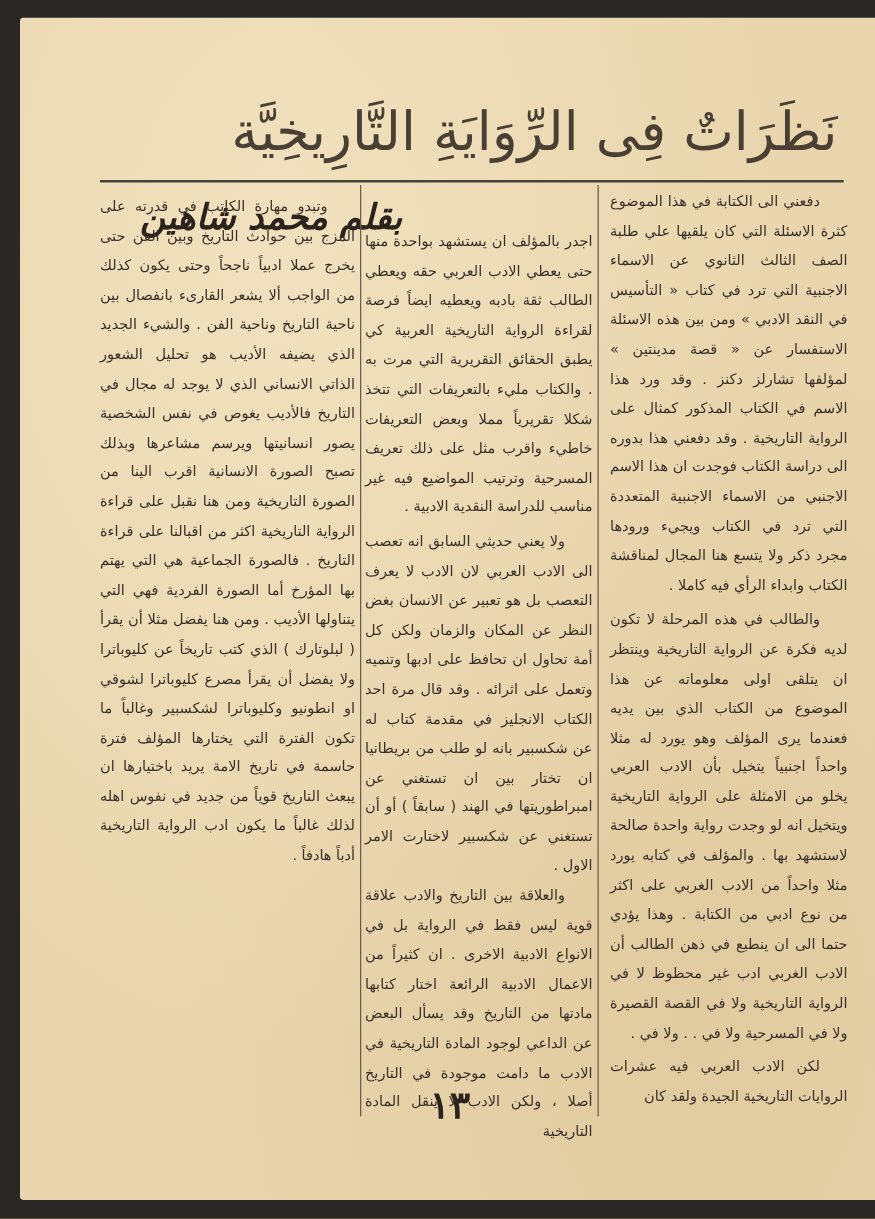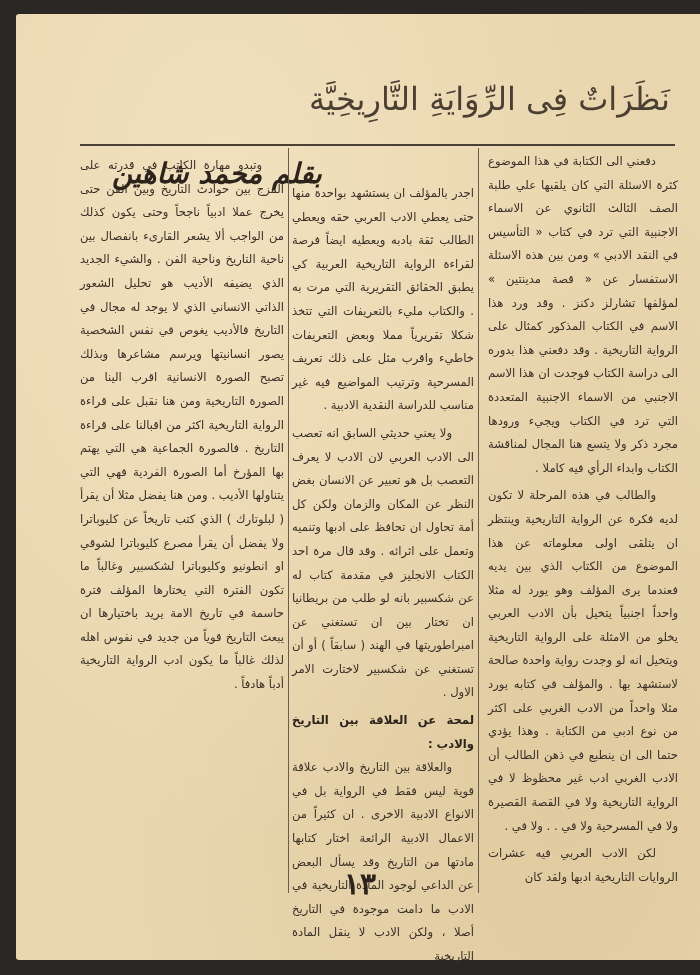--- a/index.html
+++ b/index.html
@@ -13,21 +13,21 @@
     position:absolute; left:16px; top:14px; width:684px; height:946px;
     background:#e9d6ae;
     background-image:
       radial-gradient(ellipse at 30% 20%, rgba(255,245,220,0.35), transparent 60%),
       radial-gradient(ellipse at 80% 85%, rgba(200,170,120,0.25), transparent 55%);
     border-radius:3px 0 0 3px;
   }
   .title {
     position:absolute; right:30px; top:66px;
     direction:rtl; font-family:"DejaVu Serif", serif;
-    font-size:32px; color:#4a3f33; letter-spacing:1px; white-space:nowrap;
+    font-size:43px; color:#4a3f33; letter-spacing:1px; white-space:nowrap;
   }
   .byline {
     position:absolute; left:96px; top:95px;
     direction:rtl; font-family:"DejaVu Serif", serif;
     font-size:28px; font-weight:bold; font-style:italic; color:#2c241c; white-space:nowrap;margin-top:48px;
   }
   .hr-top {
     position:absolute; left:80px; top:144px; width:595px; height:1.5px; background:#4a4036;
   }
   .col {
@@ -59,27 +59,26 @@
 </div>
 
 <div class="hr-top" style="left:80px;top:144px;"></div>
 
 <div class="vrule vr1"></div>
 <div class="vrule vr2"></div>
 
 <div class="col col-right">
   <p>دفعني الى الكتابة في هذا الموضوع كثرة الاسئلة التي كان يلقيها علي طلبة الصف الثالث الثانوي عن الاسماء الاجنبية التي ترد في كتاب « التأسيس في النقد الادبي » ومن بين هذه الاسئلة الاستفسار عن « قصة مدينتين » لمؤلفها تشارلز دكنز . وقد ورد هذا الاسم في الكتاب المذكور كمثال على الرواية التاريخية . وقد دفعني هذا بدوره الى دراسة الكتاب فوجدت ان هذا الاسم الاجنبي من الاسماء الاجنبية المتعددة التي ترد في الكتاب ويجيء ورودها مجرد ذكر ولا يتسع هنا المجال لمناقشة الكتاب وابداء الرأي فيه كاملا .</p>
   <p style="margin-top:4px;">والطالب في هذه المرحلة لا تكون لديه فكرة عن الرواية التاريخية وينتظر ان يتلقى اولى معلوماته عن هذا الموضوع من الكتاب الذي بين يديه فعندما يرى المؤلف وهو يورد له مثلا واحداً اجنبياً يتخيل بأن الادب العربي يخلو من الامثلة على الرواية التاريخية ويتخيل انه لو وجدت رواية واحدة صالحة لاستشهد بها . والمؤلف في كتابه يورد مثلا واحداً من الادب الغربي على اكثر من نوع ادبي من الكتابة . وهذا يؤدي حتما الى ان ينطبع في ذهن الطالب أن الادب الغربي ادب غير محظوظ لا في الرواية التاريخية ولا في القصة القصيرة ولا في المسرحية ولا في . . ولا في .</p>
-  <p style="margin-top:4px;">لكن الادب العربي فيه عشرات الروايات التاريخية ادبها ولقد كان</p>
+  <p style="margin-top:4px;">لكن الادب العربي فيه عشرات الروايات التاريخية الجيدة ولقد كان</p>
 </div>
 
 <div class="col col-mid">
   <p class="noindent">اجدر بالمؤلف ان يستشهد بواحدة منها حتى يعطي الادب العربي حقه ويعطي الطالب ثقة بادبه ويعطيه ايضاً فرصة لقراءة الرواية التاريخية العربية كي يطبق الحقائق التقريرية التي مرت به . والكتاب مليء بالتعريفات التي تتخذ شكلا تقريرياً مملا وبعض التعريفات خاطيء واقرب مثل على ذلك تعريف المسرحية وترتيب المواضيع فيه غير مناسب للدراسة النقدية الادبية .</p>
   <p style="margin-top:4px;">ولا يعني حديثي السابق انه تعصب الى الادب العربي لان الادب لا يعرف التعصب بل هو تعبير عن الانسان بغض النظر عن المكان والزمان ولكن كل أمة تحاول ان تحافظ على ادبها وتنميه وتعمل على اثرائه . وقد قال مرة احد الكتاب الانجليز في مقدمة كتاب له عن شكسبير بانه لو طلب من بريطانيا ان تختار بين ان تستغني عن امبراطوريتها في الهند ( سابقاً ) أو أن تستغني عن شكسبير لاختارت الامر الاول .</p>
-  <p class="sub" style="margin-top:4px;">لمحة عن العلاقة بين التاريخ والادب :</p>
   <p>والعلاقة بين التاريخ والادب علاقة قوية ليس فقط في الرواية بل في الانواع الادبية الاخرى . ان كثيراً من الاعمال الادبية الرائعة اختار كتابها مادتها من التاريخ وقد يسأل البعض عن الداعي لوجود المادة التاريخية في الادب ما دامت موجودة في التاريخ أصلا ، ولكن الادب لا ينقل المادة التاريخية</p>
 </div>
 
 <div class="col col-left">
   <p style="margin-top:4px;">وتبدو مهارة الكاتب في قدرته على المزج بين حوادث التاريخ وبين الفن حتى يخرج عملا ادبياً ناجحاً وحتى يكون كذلك من الواجب ألا يشعر القارىء بانفصال بين ناحية التاريخ وناحية الفن . والشيء الجديد الذي يضيفه الأديب هو تحليل الشعور الذاتي الانساني الذي لا يوجد له مجال في التاريخ فالأديب يغوص في نفس الشخصية يصور انسانيتها ويرسم مشاعرها وبذلك تصبح الصورة الانسانية اقرب الينا من الصورة التاريخية ومن هنا نقبل على قراءة الرواية التاريخية اكثر من اقبالنا على قراءة التاريخ . فالصورة الجماعية هي التي يهتم بها المؤرخ أما الصورة الفردية فهي التي يتناولها الأديب . ومن هنا يفضل مثلا أن يقرأ ( لبلوتارك ) الذي كتب تاريخاً عن كليوباترا ولا يفضل أن يقرأ مصرع كليوباترا لشوقي او انطونيو وكليوباترا لشكسبير وغالباً ما تكون الفترة التي يختارها المؤلف فترة حاسمة في تاريخ الامة يريد باختيارها ان يبعث التاريخ قوياً من جديد في نفوس اهله لذلك غالباً ما يكون ادب الرواية التاريخية أدباً هادفاً .</p>
 </div>
 
 <div class="pagenum">١٣</div>
 
 </body></html>

